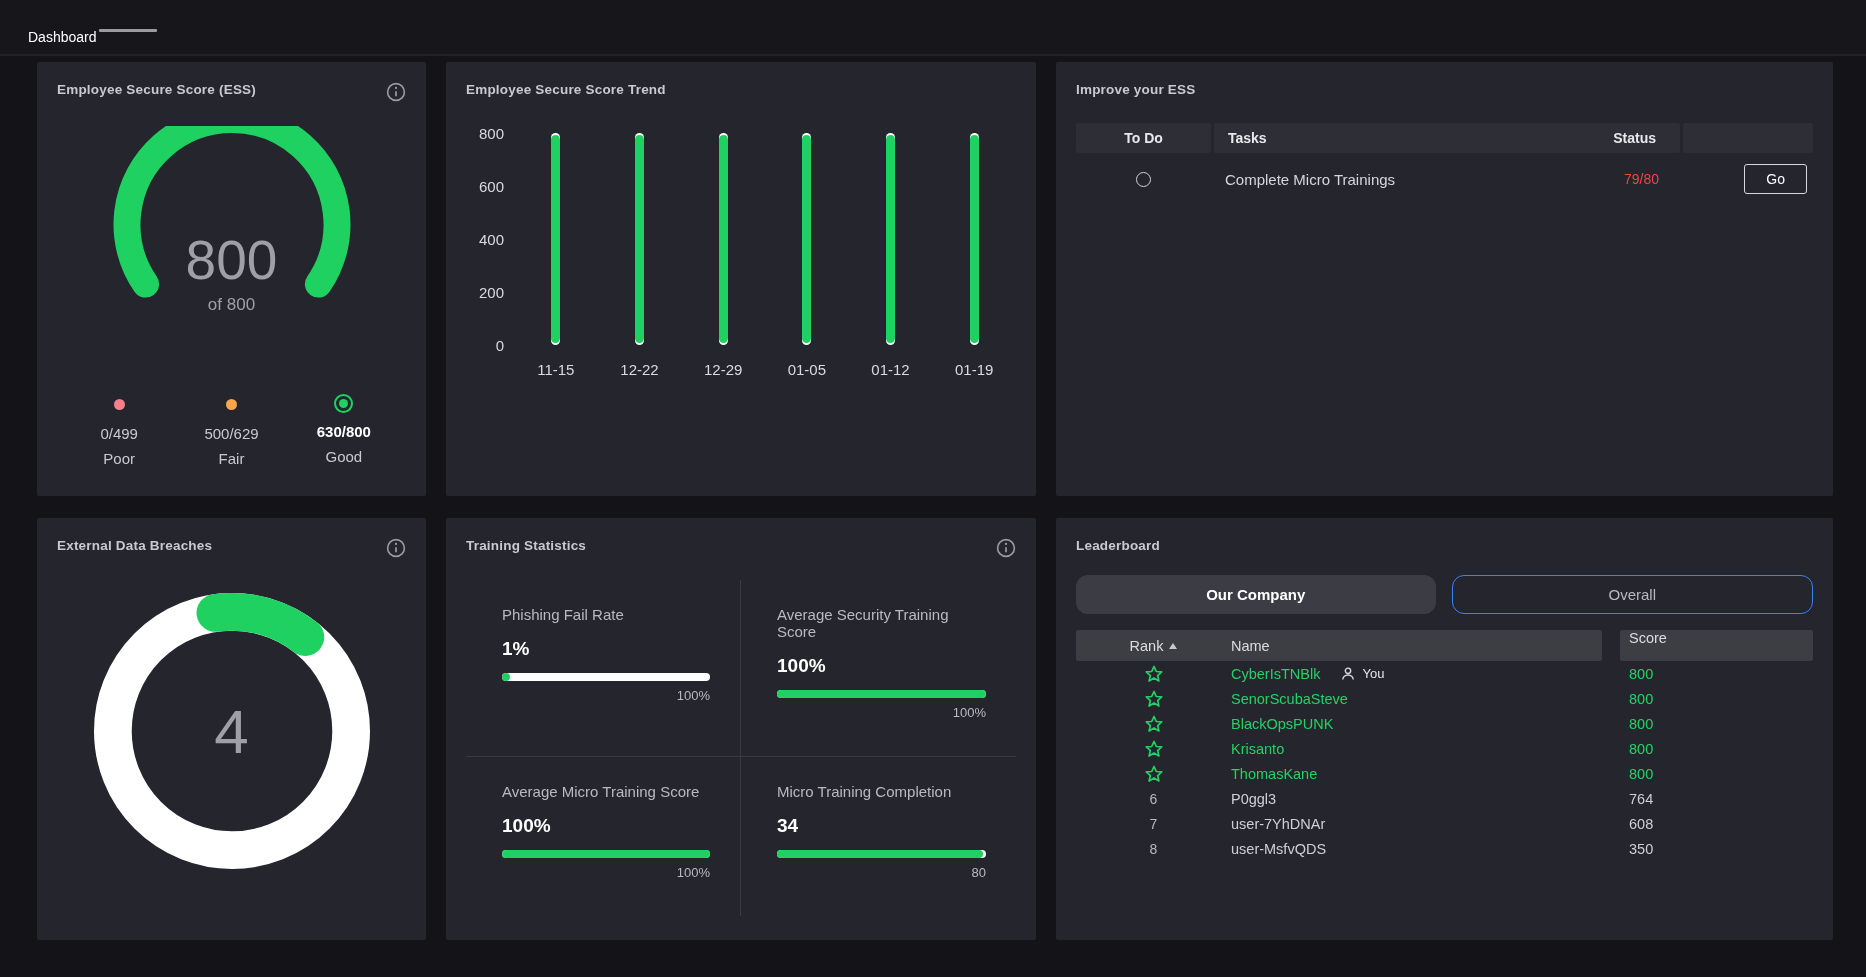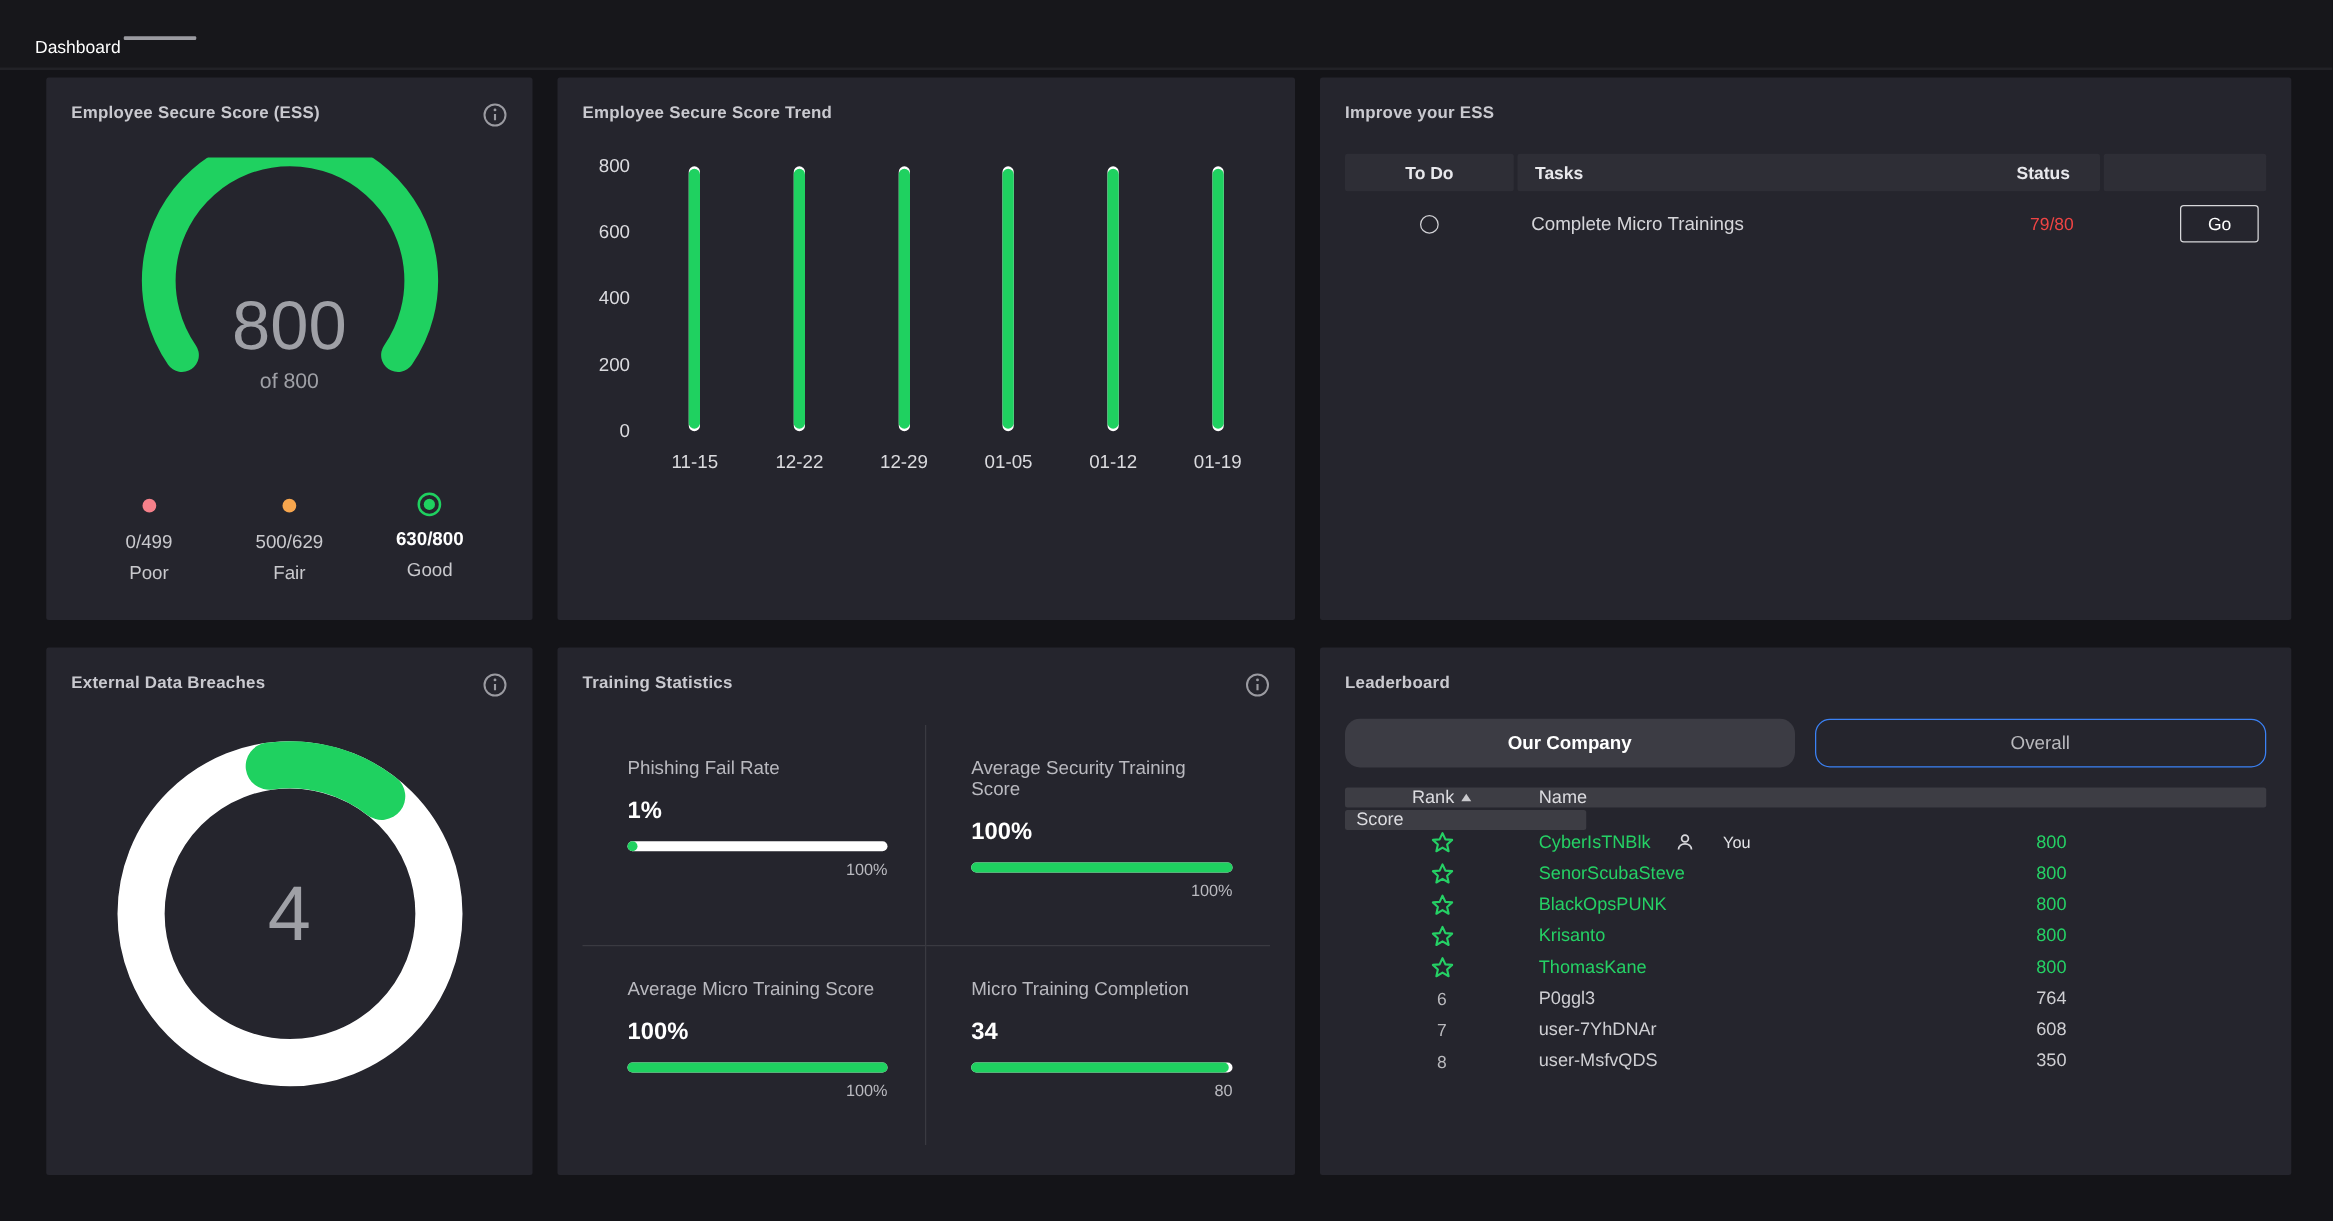--- a/index.html
+++ b/index.html
@@ -76,33 +76,33 @@
   .stat-value { color:#ffffff; font-size:19px; font-weight:700; margin-top:15px; }
   .pbar { margin-top:13px; height:8px; background:#ffffff; border-radius:4px; position:relative; }
   .pbar-fill { position:absolute; left:0; top:0; bottom:0; background:#1fd160; border-radius:4px; min-width:8px; }
   .pbar-max { margin-top:7px; text-align:right; color:#b9b9bf; font-size:13px; }
 
   
   .lb-tabs { display:flex; gap:16px; margin-top:22px; }
   .lb-tab { flex:1; height:39px; border-radius:12px; display:flex; align-items:center; justify-content:center; font-size:15px; cursor:pointer; }
   .lb-tab.active { background:#3c3c44; color:#ffffff; font-weight:700; border:none; }
   .lb-tab.inactive { background:transparent; color:#b9b9bd; border:1px solid #3b82f6; }
-  .lb-header { display:flex; gap:2px; margin-top:16px; height:31px;flex-direction:column; }
+  .lb-header { display:flex; gap:18px; margin-top:16px; height:31px; }
   .lb-hmain { flex:1; background:#3d3d44; border-radius:2px; display:flex; align-items:center; }
-  .lb-hscore { width:193px; background:#3d3d44; border-radius:2px; display:flex; align-items:center; padding-left:9px; }
+  .lb-hscore { width:193px; background:#3d3d44; border-radius:2px; display:flex; padding-left:9px; }
   .lb-htext { color:#dcdce0; font-size:14.5px; }
   .rank-head { width:155px; display:flex; align-items:center; justify-content:center; gap:6px; cursor:pointer; }
   .sort-arrow { width:0; height:0; border-left:4.5px solid transparent; border-right:4.5px solid transparent; border-bottom:6px solid #c9c9cd; }
   .lb-row { display:flex; align-items:center; height:25px; cursor:pointer; }
   .lb-rank { width:155px; display:flex; align-items:center; justify-content:center; color:#b9b9bd; font-size:14px; }
   .lb-name { flex:1; display:flex; align-items:center; gap:20px; color:#cfcfd3; font-size:14.5px; }
   .lb-score { width:193px; padding-left:9px; color:#cfcfd3; font-size:14.5px; }
   .lb-row.top .lb-name-text { color:#25d165; }
   .lb-row.top .lb-score { color:#25d165; }
-  .you-badge { display:flex; align-items:center; gap:22px; color:#e4e4e8; font-size:13px;justify-content:center; }
+  .you-badge { display:flex; align-items:center; gap:6px; color:#e4e4e8; font-size:13px;justify-content:center; }
 </style>
 </head>
 <body>
 
 <svg width="0" height="0" style="position:absolute">
   <defs>
     <g id="def-info">
         <circle cx="10" cy="10" r="8.4" fill="none" stroke="#9b9ba1" stroke-width="1.6"></circle>
         <line x1="10" y1="9.2" x2="10" y2="14.2" stroke="#9b9ba1" stroke-width="1.7"></line>
         <circle cx="10" cy="5.9" r="1.15" fill="#9b9ba1"></circle>

